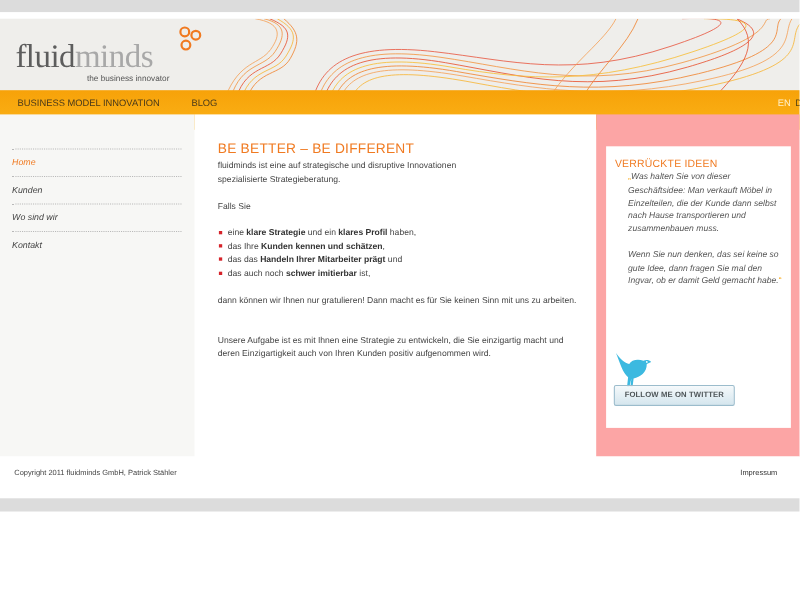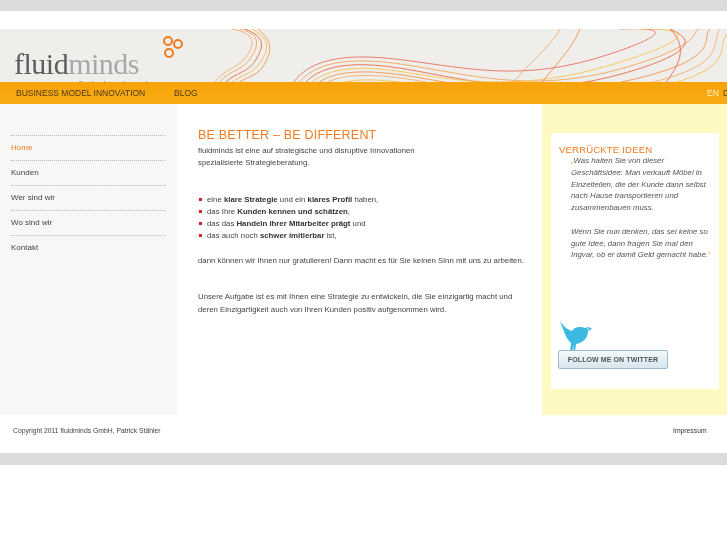--- a/index.html
+++ b/index.html
@@ -1,50 +1,50 @@
 <!DOCTYPE html>
 <html><head>
 <meta charset="utf-8">
 <style>
   * { margin:0; padding:0; box-sizing:border-box; }
   html, body { width:727px; height:545px; background:#ffffff; overflow:hidden; }
   body { font-family:"Liberation Sans", sans-serif; color:#444; font-size:8px; position:relative; }
 
   .topbar { position:absolute; left:0; top:0; width:727px; height:11px; background:#dcdcdc; }
-  .header { position:absolute; left:0; top:29px; width:727px; height:71px; background:#efeeeb; overflow:hidden; }
+  .header { position:absolute; left:0; top:17px; width:727px; height:71px; background:#efeeeb; overflow:hidden; }
   .logo { position:absolute; left:14px; top:20px; }
   .logo-text { font-family:"Liberation Serif", serif; font-size:30px; letter-spacing:-0.5px; line-height:1; }
   .logo-fluid { color:#5d5d5d; }
   .logo-minds { color:#a8a8a8; }
   .logo-tag { position:absolute; left:65px; top:30px; font-size:7.5px; color:#555; white-space:nowrap; }
   .logo-mark { position:absolute; left:160px; top:6px; }
   .waves { position:absolute; left:200px; top:0; }
 
   .navbar { position:absolute; left:0; top:82px; width:727px; height:36px;
             background:linear-gradient(#f7a209, #fbb318); }
   .nav-item { position:absolute; top:6px; font-size:8.5px; color:#4a3a1a; white-space:nowrap; cursor:pointer; }
   .nav-lang-de { color:#5a4410;margin-left:42px; }
   .nav-lang-en { color:#fff1cc; }
 
   .left-col { position:absolute; left:0; top:104px; width:177px; height:311px; background:#f7f7f5; }
-  .sidebar-nav { position:absolute; left:11px; top:31px; width:154px; }
+  .sidebar-nav { position:absolute; left:11px; top:31px; width:154px;font-style:italic; }
   .side-item { height:25px; border-top:1px dotted #b8b8b8; padding-top:7px; font-size:8px; color:#444; cursor:pointer; }
   .side-item.active { color:#f07a21; }
 
   .main { position:absolute; left:177px; top:104px; width:365px; height:311px; background:#ffffff; }
   .main-inner { position:absolute; left:21px; top:24px; width:330px; }
   .title { font-size:12.5px; color:#f07a21; letter-spacing:0.2px; margin-bottom:3px; }
   .p { font-size:7.8px; line-height:12.2px; color:#444; }
   .gap { height:12.2px; }
   ul.bullets { list-style:none; margin-top:0; }
   ul.bullets li { font-size:7.8px; line-height:12.2px; color:#444; position:relative; padding-left:9px; }
   ul.bullets li::before { content:""; position:absolute; left:1px; top:4px; width:3px; height:3px; background:#d6232a; }
   b { color:#333; }
 
-  .right-col { position:absolute; left:542px; top:104px; width:185px; height:311px; background:#fef9c3; }
+  .right-col { position:absolute; left:542px; top:104px; width:185px; height:311px; background:#fca5a5; }
   .box { position:absolute; left:9px; top:29px; width:168px; height:256px; background:#ffffff; }
   .box-title { position:absolute; left:8px; top:11px; font-size:9.5px; color:#f07a21; letter-spacing:0.2px; }
   .quote { position:absolute; left:20px; top:22px; width:140px; font-size:7.8px; font-style:italic; color:#555; line-height:11.8px; }
   .qmark { color:#f7a209; font-style:normal; }
   .twitter { position:absolute; left:7px; top:186px; width:112px; height:50px; cursor:pointer; }
   .tw-btn { position:absolute; left:0; top:31px; width:110px; height:19px; border:1px solid #9bbccc; border-radius:2px;
             background:linear-gradient(#f5f9fb, #d5e6ee); font-size:7px; font-weight:bold; color:#4e5558; text-align:center; line-height:17px; letter-spacing:0.1px; }
 
   .footer { position:absolute; left:0; top:415px; width:727px; height:38px; background:#ffffff; }
   .copyright { position:absolute; left:13px; top:12px; font-size:6.8px; color:#444; }
@@ -93,32 +93,32 @@
   <span class="nav-item" style="left:16px;">BUSINESS MODEL INNOVATION</span>
   <span class="nav-item" style="left:174px;">BLOG</span>
   <span class="nav-item nav-lang-de" style="left:681px;">DE</span>
   <span class="nav-item nav-lang-en" style="left:707px;">EN</span>
 </div>
 
 <div class="left-col">
   <div class="sidebar-nav">
     <div class="side-item active">Home</div>
     <div class="side-item">Kunden</div>
-    <div class="side-item">Wer sind wir</div>
     <div class="side-item">Wo sind wir</div>
     <div class="side-item">Kontakt</div>
   </div>
 </div>
 
 <div class="main">
   <div class="main-inner">
     <div class="title">BE BETTER – BE DIFFERENT</div>
     <div class="p">fluidminds ist eine auf strategische und disruptive Innovationen</div>
     <div class="p">spezialisierte Strategieberatung.</div>
     <div class="gap"></div>
+    <div class="p">Falls Sie</div>
     <div class="gap"></div>
     <ul class="bullets">
       <li><span>eine </span><b>klare Strategie</b><span> und ein </span><b>klares Profil</b><span> haben,</span></li>
       <li><span>das Ihre </span><b>Kunden kennen und schätzen</b><span>,</span></li>
       <li><span>das das </span><b>Handeln Ihrer Mitarbeiter prägt</b><span> und</span></li>
       <li><span>das auch noch </span><b>schwer imitierbar</b><span> ist,</span></li>
     </ul>
     <div class="gap"></div>
     <div class="p">dann können wir Ihnen nur gratulieren! Dann macht es für Sie keinen Sinn mit uns zu arbeiten.</div>
     <div class="gap"></div>

